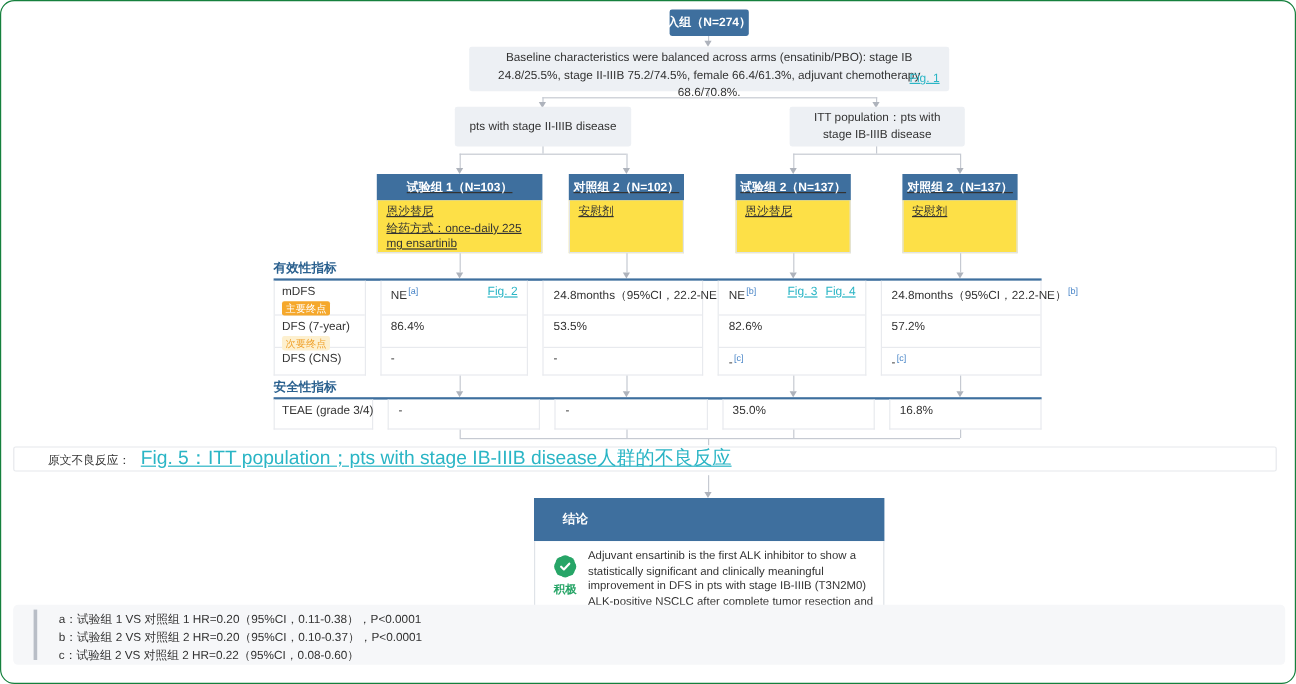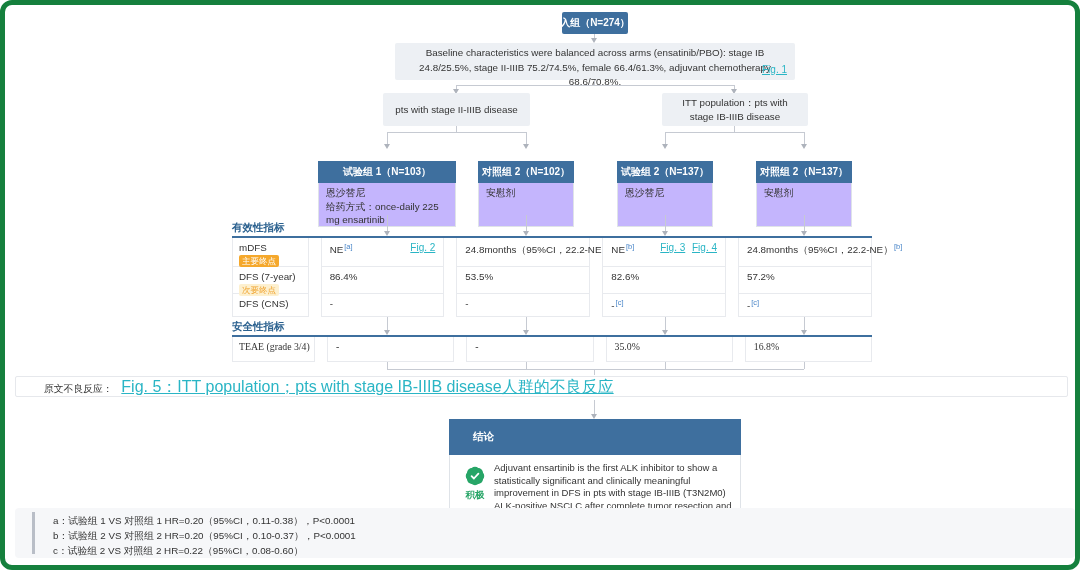--- a/index.html
+++ b/index.html
@@ -1,37 +1,37 @@
 <!DOCTYPE html>
 <html><head>
 <meta charset="utf-8">
 <style>
   html,body{margin:0;padding:0;background:#fff;}
-  .card{position:relative;width:1080px;height:570px;background:#fff;border:5px solid #15803d;
+  .card{position:relative;width:1080px;height:570px;background:#fff;border:1px solid #15803d;
         border-radius:12px;overflow:hidden;font-family:"Liberation Sans",sans-serif;color:#333;
         box-sizing:border-box;}
   
   .vl{position:absolute;width:1px;background:#c6cad2;}
   .hl{position:absolute;height:1px;background:#c6cad2;}
   .ah{position:absolute;width:0;height:0;border-left:3.5px solid transparent;
       border-right:3.5px solid transparent;border-top:5px solid #aeb3bc;}
   
   .bluehead{background:#3e6f9e;color:#fff;font-weight:bold;}
   .node{position:absolute;box-sizing:border-box;}
   .enroll{left:557px;top:7px;width:66px;height:22px;border-radius:2px;font-size:10px;
           display:flex;align-items:center;justify-content:center;white-space:nowrap;}
   .baseline{left:390px;top:38px;width:400px;height:37px;background:#edf0f4;border-radius:2px;
             font-size:9.8px;line-height:1.5;text-align:center;padding:3px 14px;}
   .figlink{color:#2ab5c5;text-decoration:underline;cursor:pointer;font-size:10px;white-space:nowrap;}
   .blfig{position:absolute;right:8px;bottom:3px;}
   .branch{top:88px;height:33px;background:#edf0f4;border-radius:2px;font-size:9.8px;line-height:1.4;
           display:flex;align-items:center;justify-content:center;text-align:center;padding:2px 10px;}
-  .grp{top:156px;}
+  .grp{top:144px;text-decoration:underline;}
   .grp .hd{height:22px;font-size:10px;display:flex;align-items:center;justify-content:center;white-space:nowrap;}
-  .grp .bd{height:44px;background:#c4b5fd;border:1px solid #dfe3e8;border-top:none;box-sizing:border-box;
+  .grp .bd{height:44px;background:#fde047;border:1px solid #dfe3e8;border-top:none;box-sizing:border-box;
            padding:3px 7px;font-size:9.8px;line-height:1.38;}
   
   .seclab{position:absolute;left:227px;font-size:10.5px;font-weight:bold;color:#2b618f;}
   
   .dtable{position:absolute;left:227px;width:640px;display:flex;gap:12px;border-top:2px solid #3e6f9e;box-sizing:border-box;}
   .dcol{border:1px solid #e8eaee;border-top:none;background:#fff;box-sizing:border-box;}
   .wlab{width:83px;} .wval{width:134px;}
   .cell{box-sizing:border-box;border-bottom:1px solid #e8eaee;padding:4px 6px;font-size:9.8px;overflow:visible;white-space:nowrap;}
   .cell:last-child{border-bottom:none;}
   .vcell{display:flex;justify-content:space-between;align-items:flex-start;padding:4px 8px;}
@@ -207,21 +207,21 @@
   <div class="vl" style="left:382px;top:312px;height:13px;"></div>
   <div class="ah" style="left:378.5px;top:325px;"></div>
   <div class="vl" style="left:521px;top:312px;height:13px;"></div>
   <div class="ah" style="left:517.5px;top:325px;"></div>
   <div class="vl" style="left:660px;top:312px;height:13px;"></div>
   <div class="ah" style="left:656.5px;top:325px;"></div>
   <div class="vl" style="left:799px;top:312px;height:13px;"></div>
   <div class="ah" style="left:795.5px;top:325px;"></div>
 
   <div class="seclab" style="top:315px;">安全性指标</div>
-  <div class="dtable" style="top:330px;font-family:Liberation Serif, serif;">
+  <div class="dtable" style="top:330px;">
     <div class="dcol wlab">
         <div class="cell rs">TEAE (grade 3/4)</div>
       </div>
     <div class="dcol wval">
         <div class="cell vcell rs">
           <span>-</span>
         </div>
       </div>
     <div class="dcol wval">
         <div class="cell vcell rs">

